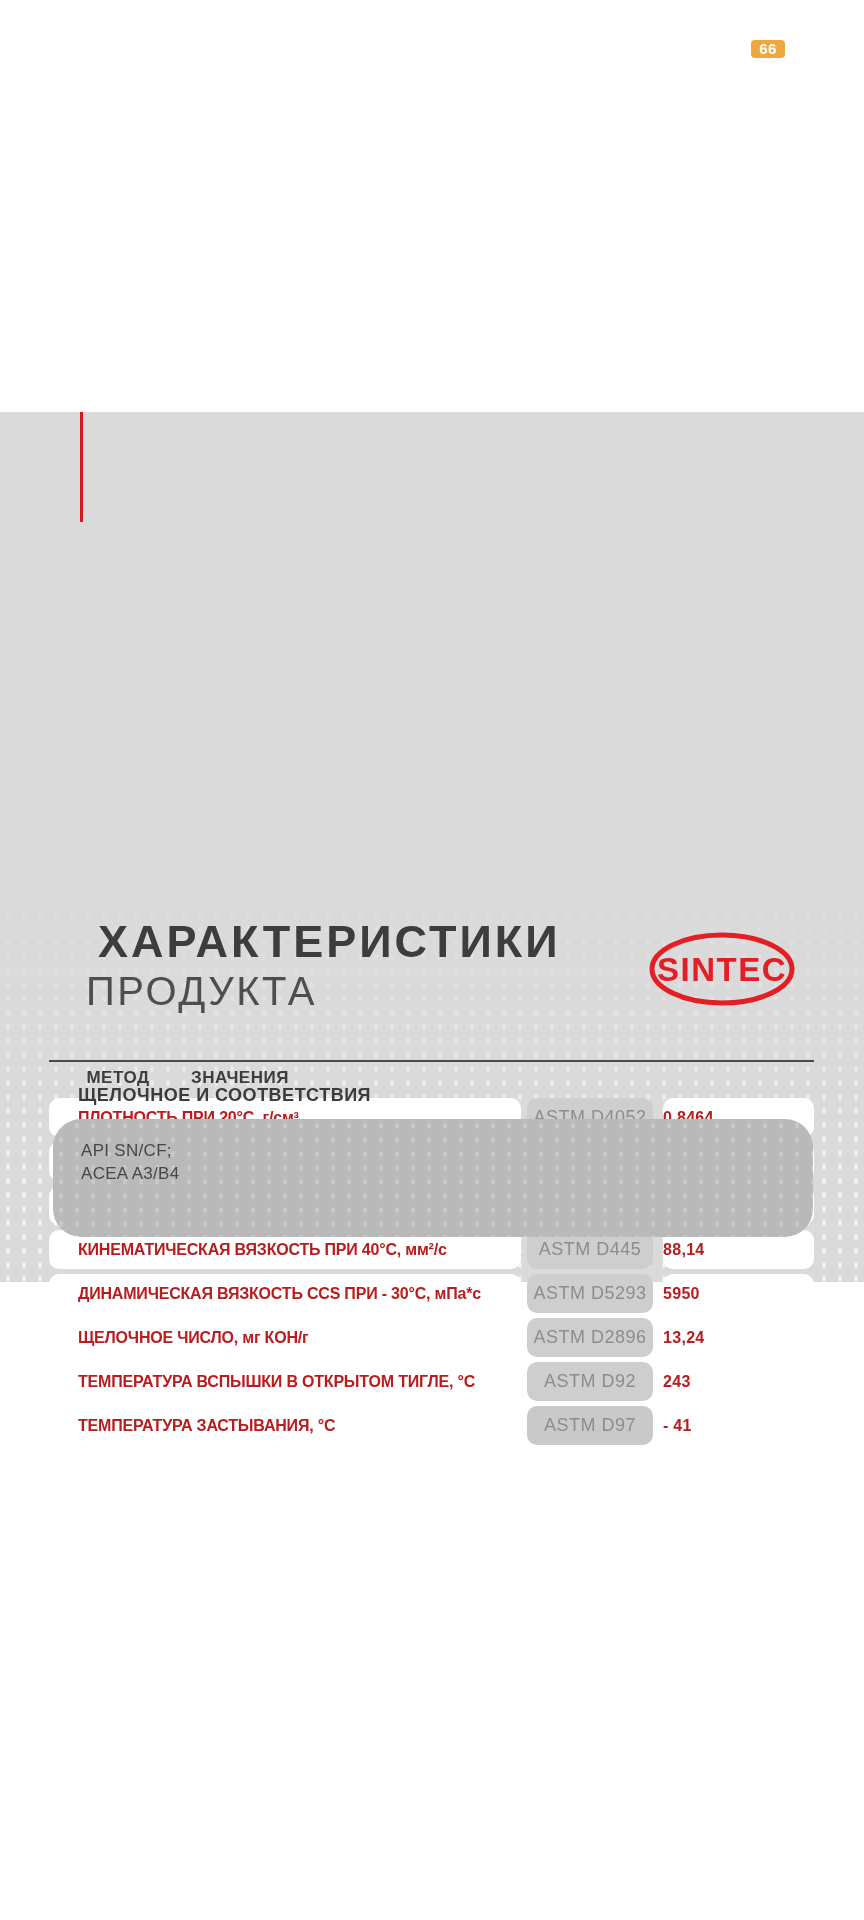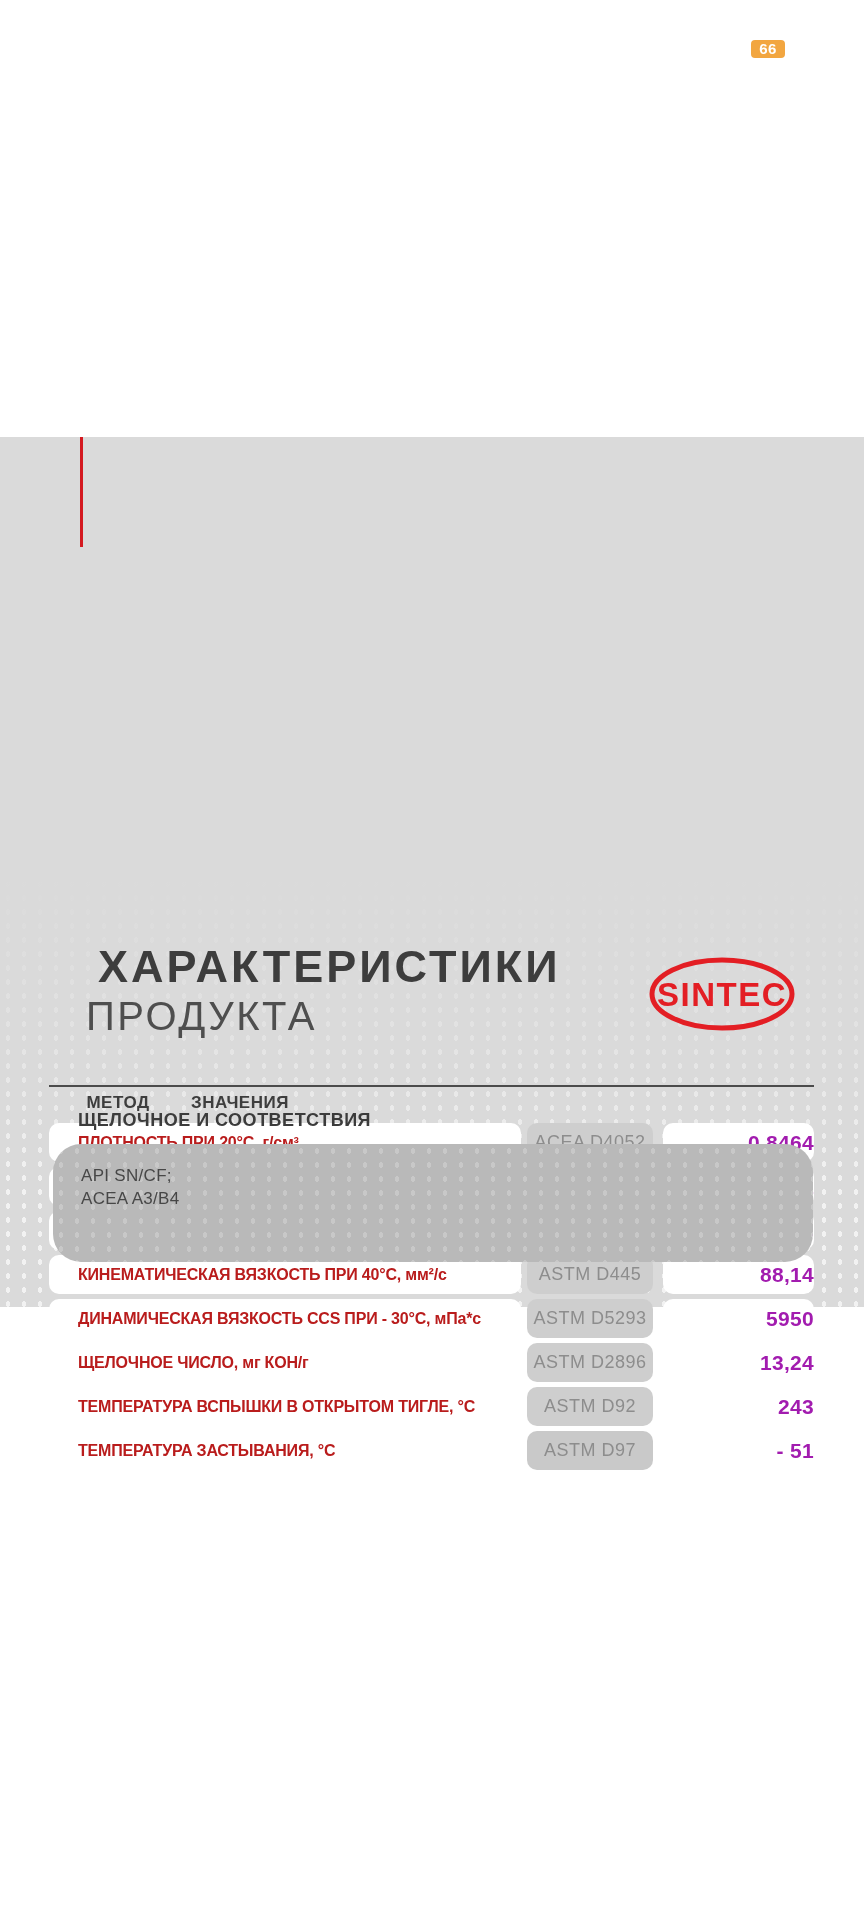--- a/index.html
+++ b/index.html
@@ -8,21 +8,21 @@
     font-family:"Liberation Sans", sans-serif;
   }
   
   .badge{
     position:absolute;left:751px;top:40px;width:34px;height:18px;border-radius:4px;
     background:#f2a640;color:#fff;font-weight:bold;font-size:15px;line-height:18px;
     text-align:center;letter-spacing:0.5px;
   }
   
   .band{
-    position:absolute;left:0;top:437px;width:864px;height:870px;background:#dadada;
+    position:absolute;left:0;top:412px;width:864px;height:870px;background:#dadada;
   }
   .dots{
     position:absolute;left:0;bottom:0;width:100%;height:430px;
     background-image:radial-gradient(4px 5px at 8px 7px, #f2f2f2 58%, rgba(242,242,242,0) 62%);
     background-size:16px 14px;
   }
   .dots-fade{
     position:absolute;left:0;bottom:0;width:100%;height:430px;
     background:linear-gradient(180deg, #dadada 0%, rgba(218,218,218,0.65) 35%, rgba(218,218,218,0) 72%);
   }
@@ -49,22 +49,22 @@
   .cell{border-radius:10px;height:39px;line-height:39px;box-sizing:border-box;}
   .cell-label{
     width:472px;padding-left:29px;background:#ffffff;color:#b91c1c;
     font-size:16px;font-weight:bold;letter-spacing:-0.2px;white-space:nowrap;overflow:hidden;
   }
   .cell-method{
     width:126px;margin-left:6px;background:#cecece;color:#8d8d8d;
     font-size:18px;text-align:center;letter-spacing:0.5px;white-space:nowrap;
   }
   .cell-value{
-    width:151px;margin-left:10px;background:#ffffff;color:#a21caf;
-    font-size:21px;font-weight:bold;text-align:right;letter-spacing:0.3px;
+    width:151px;margin-left:10px;background:#ffffff;color:#b91c1c;
+    font-size:16px;font-weight:bold;text-align:left;letter-spacing:0.3px;
   }
   
   .row:nth-child(7) .cell-label{background:rgba(255,255,255,0.85);}
   .row:nth-child(7) .cell-value{background:rgba(255,255,255,0.9);}
   .row:nth-child(8) .cell-label{background:rgba(255,255,255,0.12);}
   .row:nth-child(8) .cell-value{background:rgba(255,255,255,0.38);}
   .row:nth-child(9) .cell-label{background:rgba(255,255,255,0.04);}
   .row:nth-child(9) .cell-value{background:rgba(255,255,255,0.28);}
   .row:nth-child(8) .cell-method,
   .row:nth-child(9) .cell-method{background:#c9c9c9;}
@@ -110,21 +110,21 @@
     </svg>
 
     <div class="spec-table">
       <div class="thead">
         <div class="col2">МЕТОД</div>
         <div class="col3">ЗНАЧЕНИЯ</div>
       </div>
       <div id="rows">
   <div class="row">
     <div class="cell cell-label">ПЛОТНОСТЬ ПРИ 20°С, г/см³</div>
-    <div class="cell cell-method">ACEA D4052</div>
+    <div class="cell cell-method">ASTM D4052</div>
     <div class="cell cell-value">0,8464</div>
   </div>
 
   <div class="row">
     <div class="cell cell-label">ИНДЕКС ВЯЗКОСТИ</div>
     <div class="cell cell-method">ASTM D2270</div>
     <div class="cell cell-value">181</div>
   </div>
 
   <div class="row">
@@ -154,21 +154,21 @@
 
   <div class="row">
     <div class="cell cell-label">ТЕМПЕРАТУРА ВСПЫШКИ В ОТКРЫТОМ ТИГЛЕ, °С</div>
     <div class="cell cell-method">ASTM D92</div>
     <div class="cell cell-value">243</div>
   </div>
 
   <div class="row">
     <div class="cell cell-label">ТЕМПЕРАТУРА ЗАСТЫВАНИЯ, °С</div>
     <div class="cell cell-method">ASTM D97</div>
-    <div class="cell cell-value">- 51</div>
+    <div class="cell cell-value">- 41</div>
   </div>
 </div>
     </div>
 
     <div class="divider"></div>
 
     <div class="approvals-heading">ЩЕЛОЧНОЕ И СООТВЕТСТВИЯ</div>
 
     <div class="approvals-panel">
       <span class="approvals-line">API SN/CF;</span>

